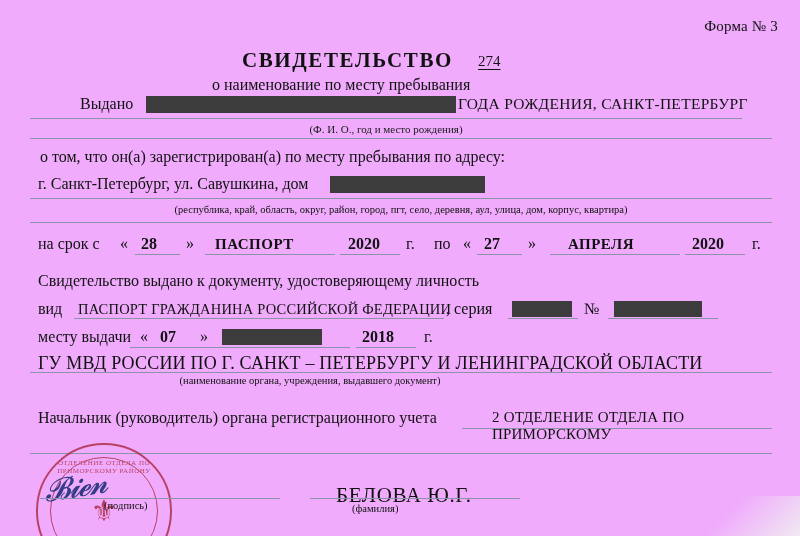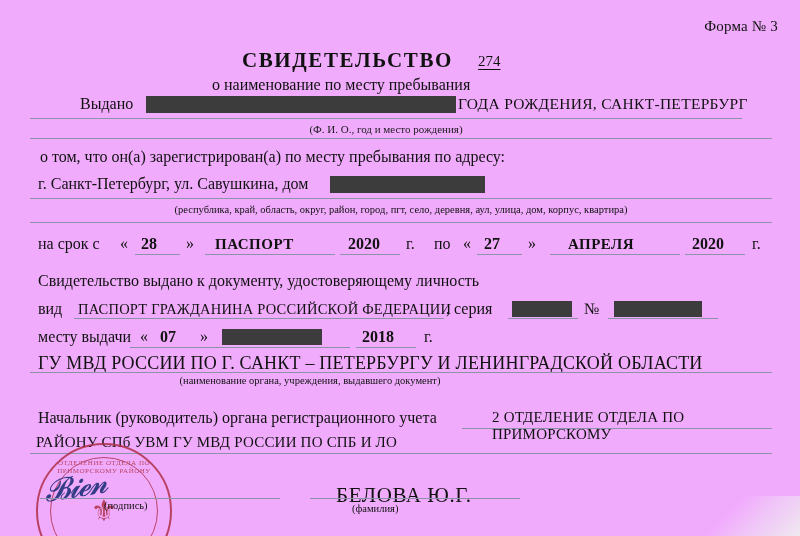--- a/index.html
+++ b/index.html
@@ -214,21 +214,20 @@
   <div class="abs line" style="top:347px; left:356px; width:60px;"></div>
   <div class="abs row-label" style="top:328px; left:424px;">г.</div>
 
   <div class="abs" style="top:353px; left:38px; font-size:18px; letter-spacing:0.2px;">ГУ  МВД  РОССИИ  ПО  Г. САНКТ – ПЕТЕРБУРГУ  И  ЛЕНИНГРАДСКОЙ ОБЛАСТИ</div>
   <div class="abs line" style="top:372px; left:30px; width:742px;"></div>
   <div class="abs small-note" style="top:375px; left:30px; width:560px;">(наименование органа, учреждения, выдавшего документ)</div>
 
   <div class="abs row-label" style="top:409px; left:38px;">Начальник (руководитель) органа регистрационного учета</div>
   <div class="abs" style="top:409px; left:456px; font-size:15px; letter-spacing:0.2px;margin-left:36px;">2 ОТДЕЛЕНИЕ ОТДЕЛА  ПО ПРИМОРСКОМУ</div>
   <div class="abs line" style="top:428px; left:462px; width:310px;"></div>
-  <div class="abs" style="top:434px; left:36px; font-size:15px; letter-spacing:0.2px;">РАЙОНУ СПб УВМ  ГУ  МВД  РОССИИ  ПО  СПБ  И  ЛО</div>
   <div class="abs line" style="top:453px; left:30px; width:742px;"></div>
 
   <div class="abs stamp">
     <div class="stamp-inner"></div>
     <div class="stamp-text" style="top:14px;">ОТДЕЛЕНИЕ ОТДЕЛА ПО ПРИМОРСКОМУ РАЙОНУ</div>
     <div class="stamp-center">⚜</div>
 
   </div>
 
   <div class="abs signature">𝓑𝓲𝓮𝓷</div>

